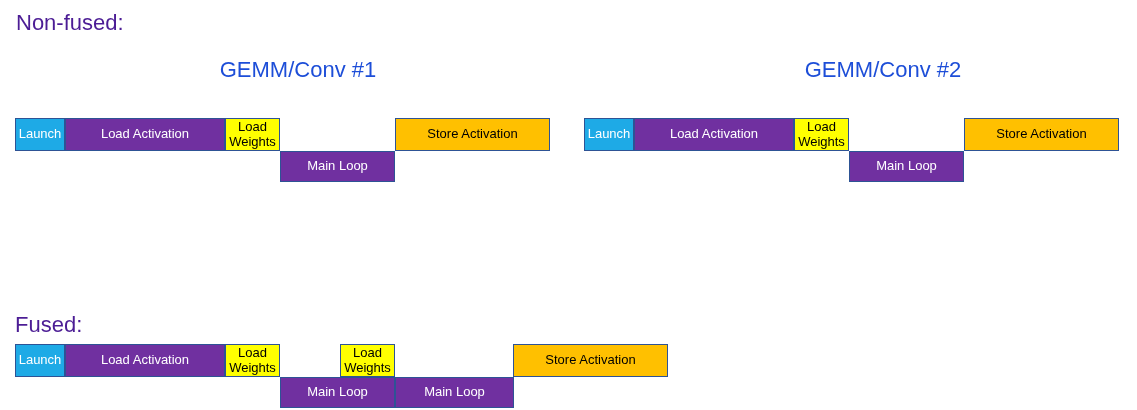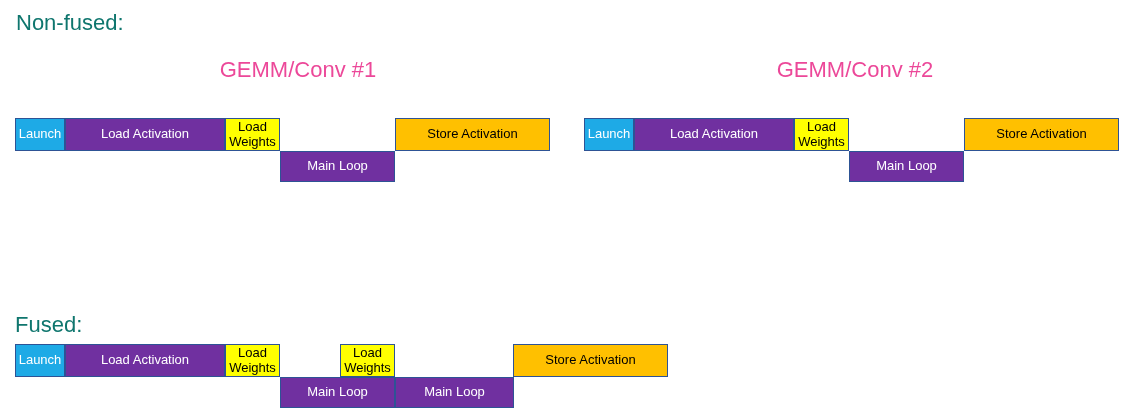--- a/index.html
+++ b/index.html
@@ -7,34 +7,34 @@
   body {
     width: 1137px; height: 410px;
     position: relative; overflow: hidden;
     font-family: "Liberation Sans", sans-serif;
     color: #000000;
   }
   #diagram { position: absolute; left: 0; top: 0; width: 1137px; height: 410px; }
   .section-label {
     position: absolute;
     font-size: 22px;
-    color: #0f766e;
+    color: #4c1d95;
     white-space: nowrap;
   }
   #label-nonfused { left: 16px; top: 10px; }
   #label-fused { left: 15px; top: 289px; margin-top: 23px; }
   .gemm-title {
     position: absolute;
     font-size: 22px;
-    color: #ec4899;
+    color: #1d4ed8;
     text-align: center;
     white-space: nowrap;
   }
   #title-gemm1 { left: 205px; top: 57px; width: 186px; }
-  #title-gemm2 { left: 756px; top: 57px; width: 198px; }
+  #title-gemm2 { left: 784px; top: 57px; width: 198px; }
   .block {
     position: absolute;
     display: flex;
     align-items: center;
     justify-content: center;
     text-align: center;
     font-size: 13px;
     line-height: 1.1;
     border: 1.5px solid #2E5395;
     padding: 0 1px;

